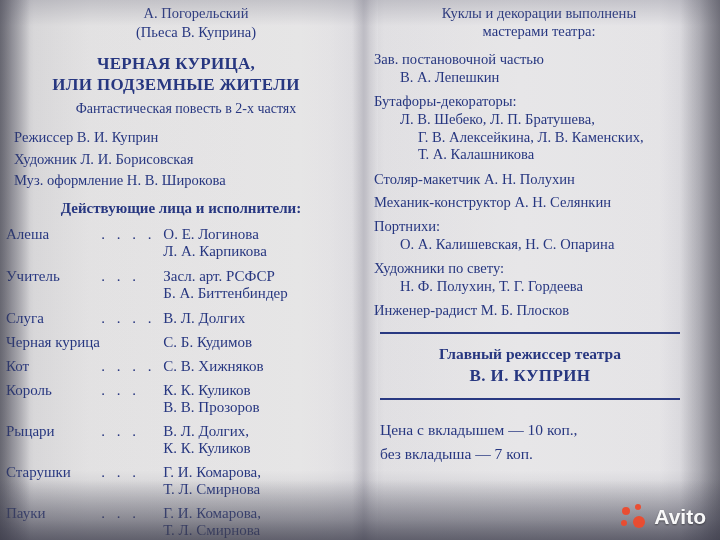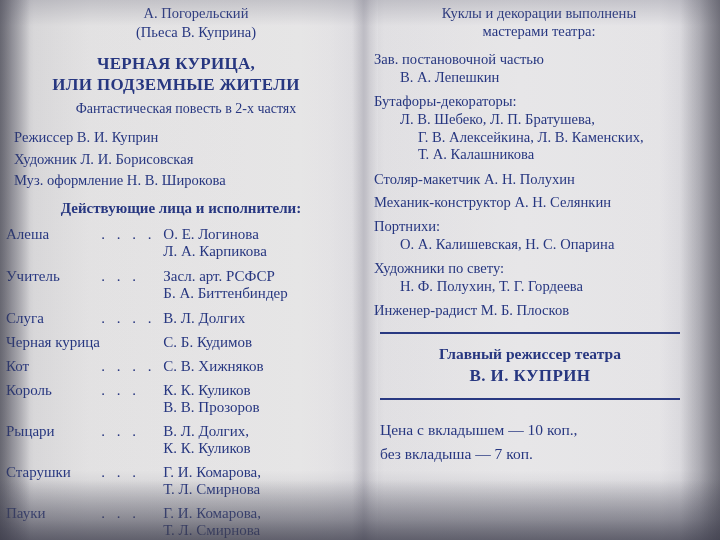--- a/index.html
+++ b/index.html
@@ -317,13 +317,22 @@
 
     <div class="price" style="margin-top:22px">Цена с вкладышем — 10 коп.,</div>
     <div class="price">без вкладыша — 7 коп.</div>
   </div>
 
   <div class="paper-shade"></div>
   <div class="edge-left"></div>
   <div class="edge-right"></div>
   <div class="edge-bottom"></div>
 
+  <div class="watermark">
+    <div class="wm-logo">
+      <div class="wm-dot" style="left:1px;  top:3px;  width:8px;  height:8px;"></div>
+      <div class="wm-dot" style="left:14px; top:0px;  width:6px;  height:6px;"></div>
+      <div class="wm-dot" style="left:0px;  top:16px; width:6px;  height:6px;"></div>
+      <div class="wm-dot" style="left:12px; top:12px; width:12px; height:12px;"></div>
+    </div>
+    <div class="wm-text">Avito</div>
+  </div>
 </div>
 
 </body></html>

